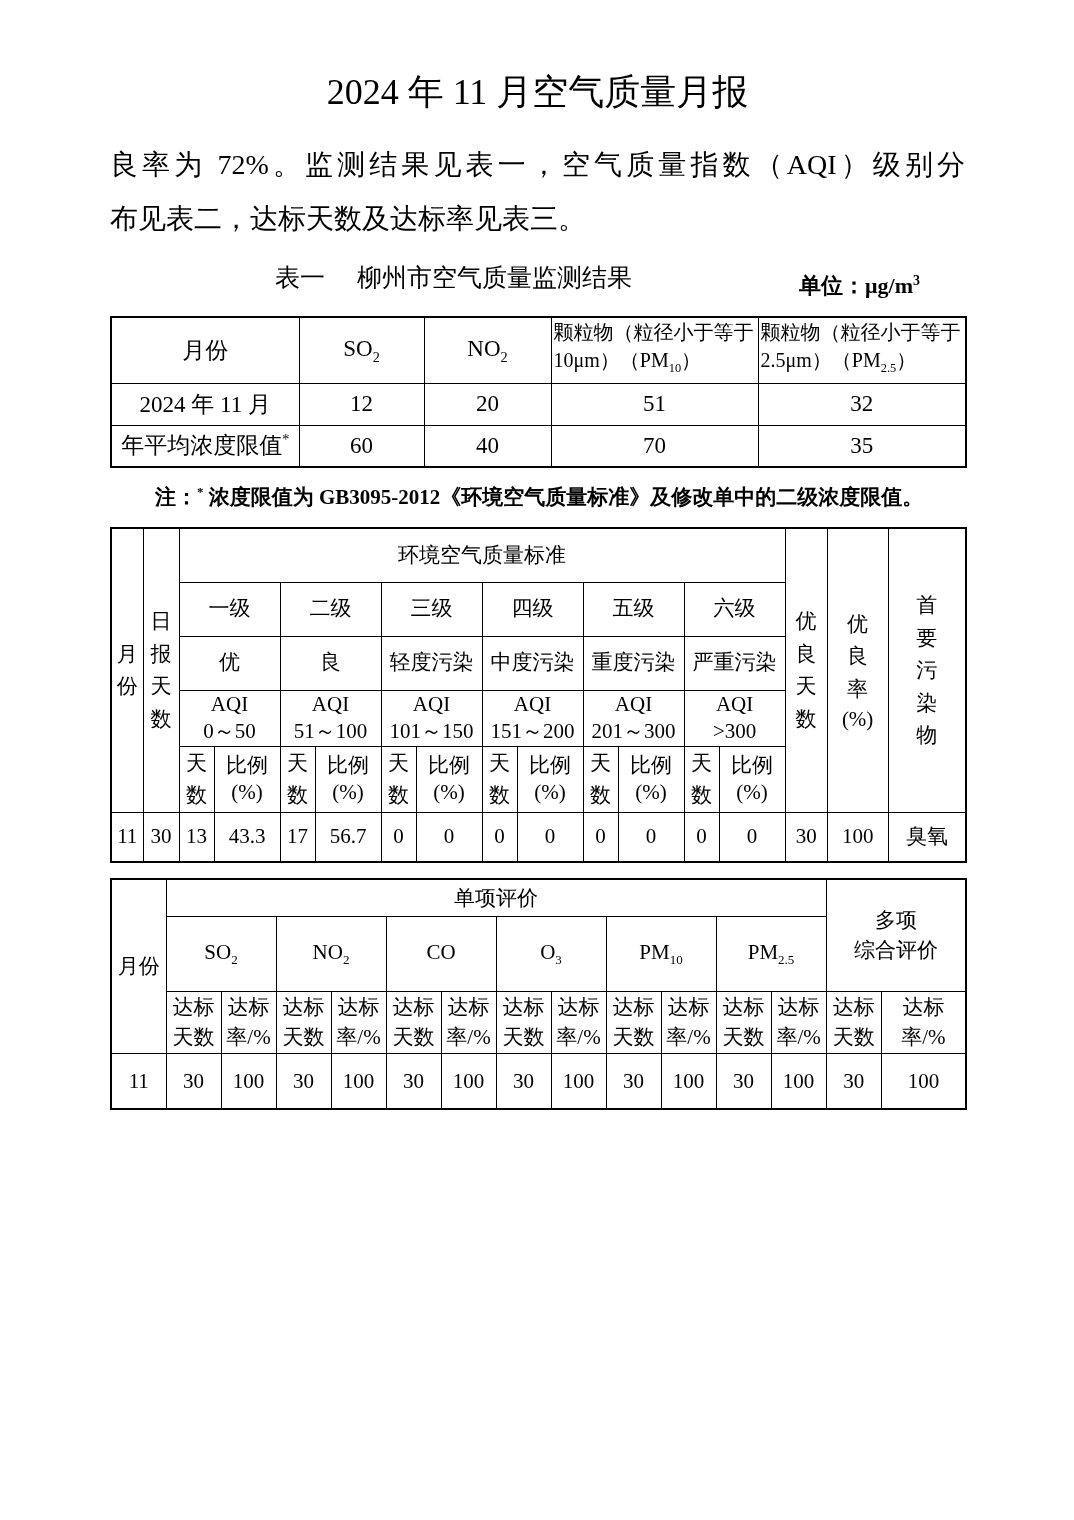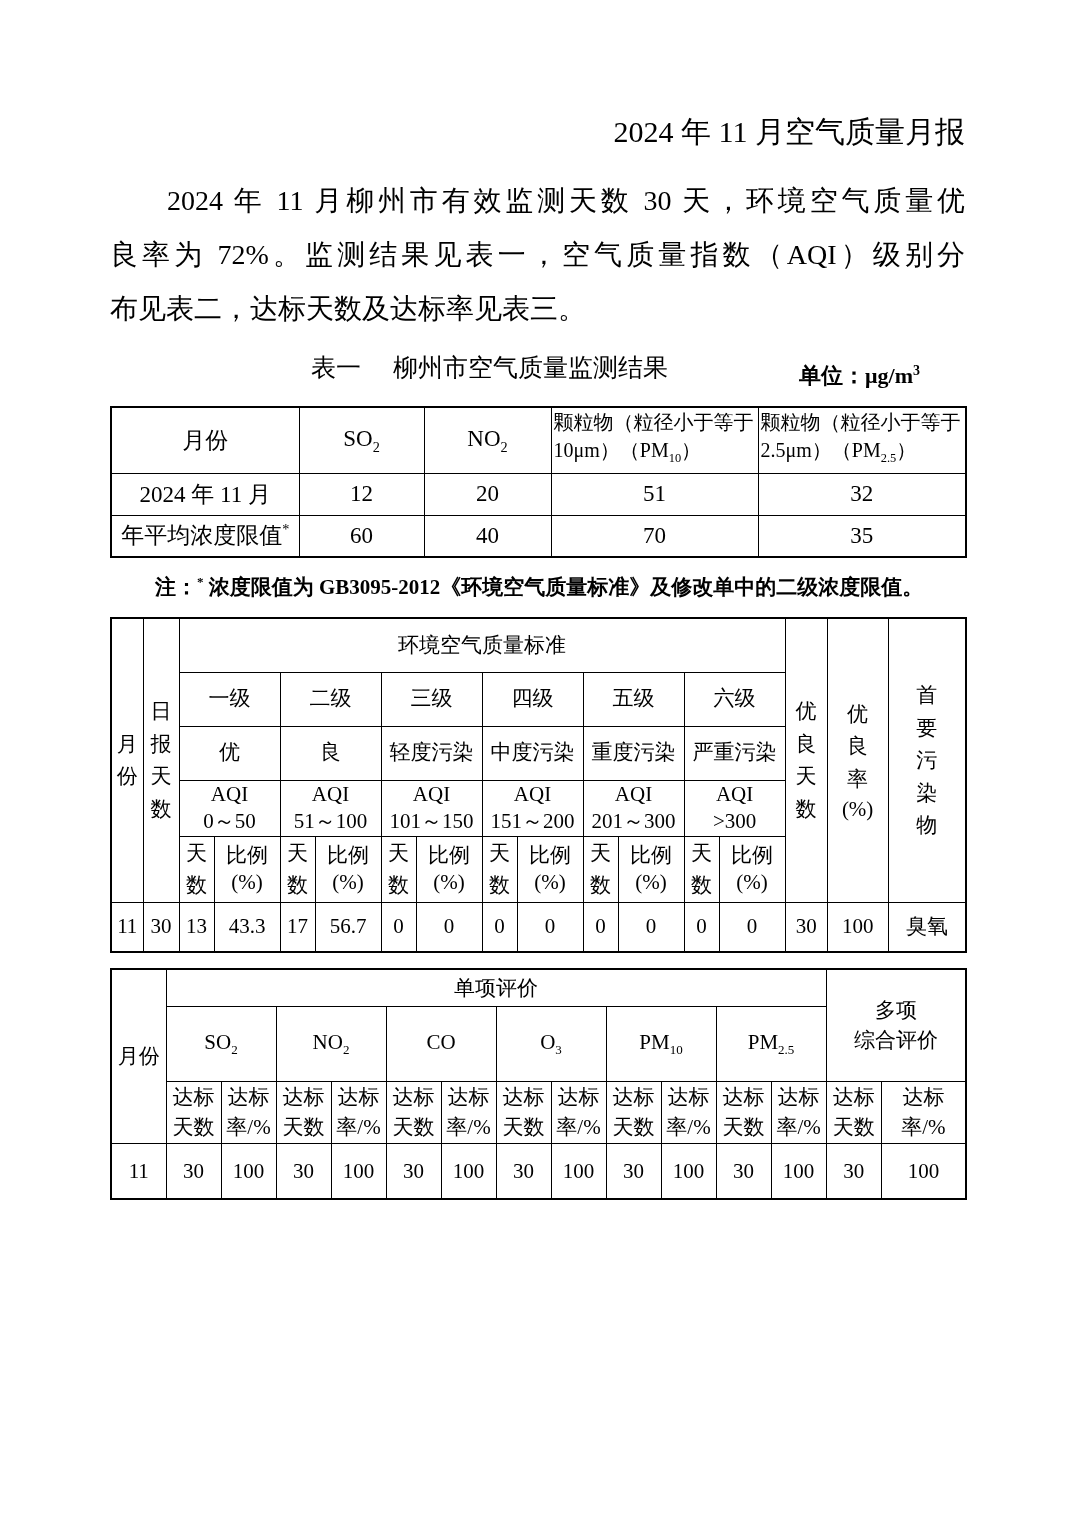--- a/index.html
+++ b/index.html
@@ -5,39 +5,39 @@
   html,body { margin:0; padding:0; }
   body {
     width:1074px; height:1520px;
     background:#ffffff; color:#000;
     font-family:"Liberation Serif","DejaVu Serif",serif;
     position:relative; overflow:hidden;
   }
   .content { position:absolute; left:110px; top:0; width:855px; }
 
   .doc-title {
-    margin-top:110px;
-    font-size:30px; line-height:44px;
-    text-align:right; font-weight:normal;
+    margin-top:70px;
+    font-size:36px; line-height:44px;
+    text-align:center; font-weight:normal;
   }
 
   .para { margin-top:16px; }
   .para-line {
     font-size:28px; line-height:54px;
     text-align:justify; text-align-last:justify;
   }
   .para-line.first { text-indent:57px; }
   .para-line.last  { text-align-last:left; }
 
   .caption {
     position:relative;
     font-size:25px; line-height:32px;
     padding-left:165px;
   }
-  .caption .cap-label { margin-right:32px;margin-left:36px; }
+  .caption .cap-label { margin-right:32px; }
   .caption-1 { margin-top:16px; }
   .caption-2 { margin-top:52px; }
   .caption-3 { margin-top:56px; }
   .unit {
     position:absolute; right:45px; top:3px;
     font-size:22px; font-weight:bold;
   }
   .unit sup { font-size:14px; }
 
   table {
@@ -85,21 +85,20 @@
   .two-line span { display:block; }
 </style>
 </head>
 <body>
 
 <div class="content">
 
   <h1 class="doc-title">2024 年 11 月空气质量月报</h1>
 
   <div class="para">
-    <div class="para-line first">2024 年 11 月柳州市有效监测天数 30 天，环境空气质量优</div>
     <div class="para-line">良率为 72%。监测结果见表一，空气质量指数（AQI）级别分</div>
     <div class="para-line last">布见表二，达标天数及达标率见表三。</div>
   </div>
 
   <div class="caption caption-1">
     <span class="cap-label">表一</span><span>柳州市空气质量监测结果</span>
     <span class="unit"><span>单位：μg/m</span><sup>3</sup></span>
   </div>
 
   <table class="table-1">

